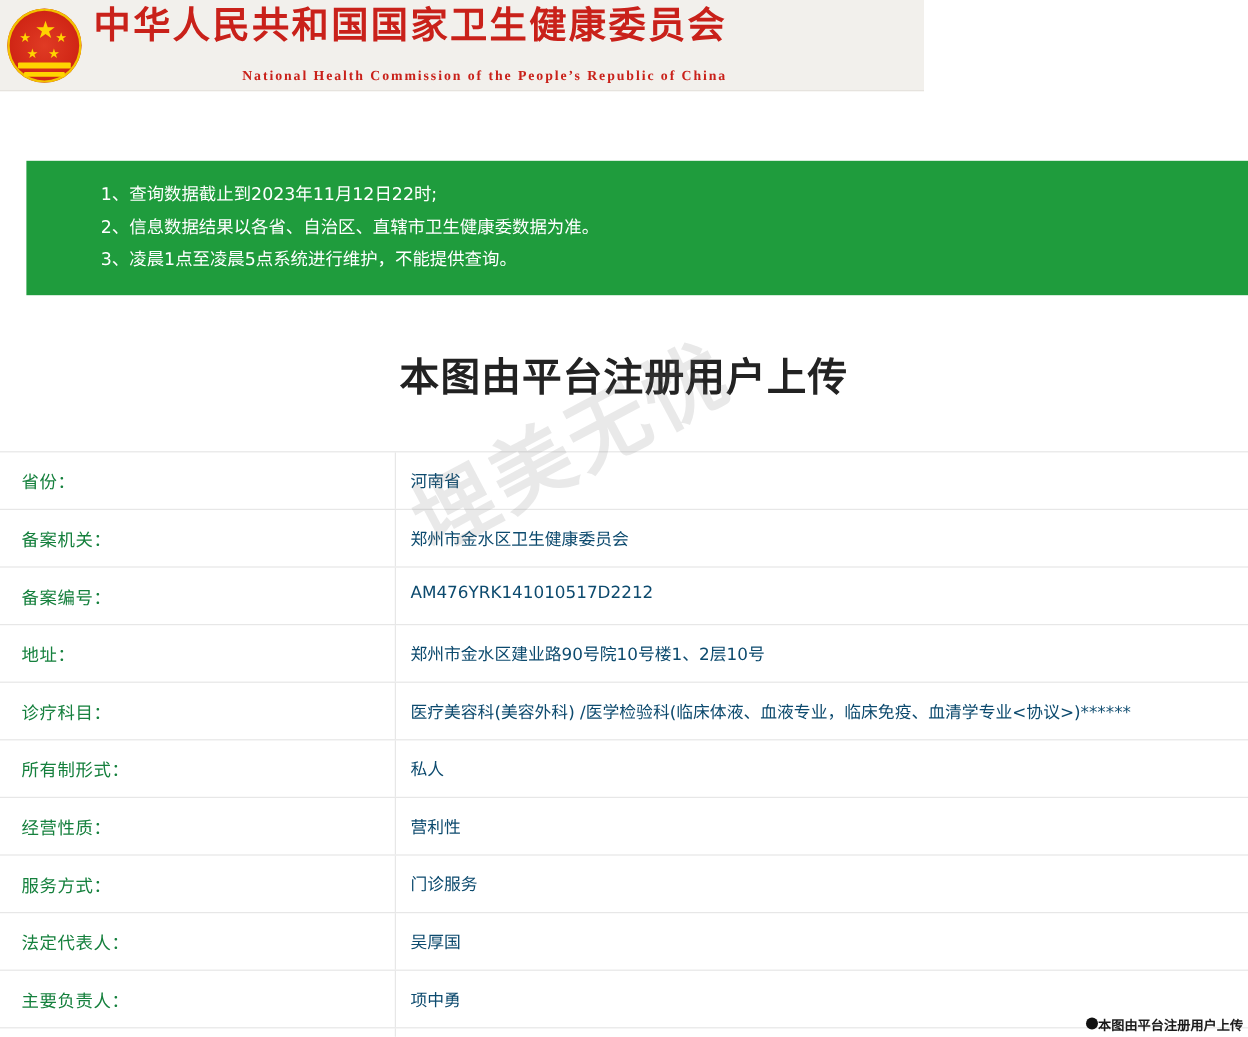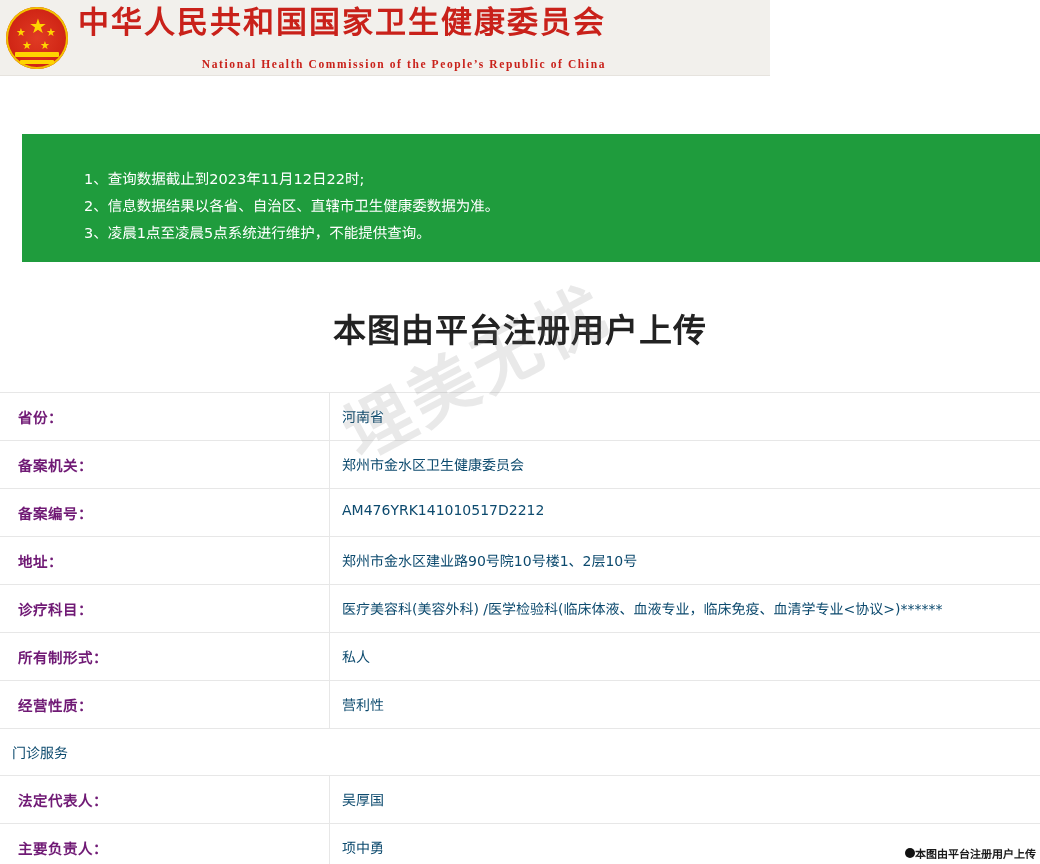--- a/index.html
+++ b/index.html
@@ -95,21 +95,21 @@
   
   .notice-wrap {
     padding: 58px 0 0 22px;
     box-sizing: border-box;
   }
   .notice {
     width: 1018px;
     background: #1f9c3d;
     color: #ffffff;
     box-sizing: border-box;
-    padding: 32px 0 16px 62px;
+    padding: 16px 0 16px 62px;
     font-size: 14.5px;
     line-height: 1.85;
     font-family: "DejaVu Sans", "Liberation Sans", sans-serif;
   }
   .notice div { white-space: nowrap; }
 
   
   .clinic-title {
     text-align: center;
     font-family: "DejaVu Sans", "Liberation Sans", sans-serif;
@@ -132,22 +132,22 @@
     border-bottom: 1px solid #e7e7e7;
     min-height: 46px;
   }
   .row:first-child { border-top: 1px solid #e7e7e7; }
   .cell-label {
     width: 330px;
     flex: 0 0 330px;
     box-sizing: border-box;
     padding: 13px 0 13px 18px;
     font-size: 14.5px;
-    font-weight: bold;
-    color: #701a75;
+    font-weight: normal;
+    color: #15803d;
     font-family: "DejaVu Sans", "Liberation Sans", sans-serif;
     border-right: 1px solid #e7e7e7;
     letter-spacing: 0.5px;
   }
   .cell-value {
     flex: 1 1 auto;
     box-sizing: border-box;
     padding: 13px 14px 13px 12px;
     font-size: 14px;
     color: #0c4a6e;
@@ -251,20 +251,21 @@
     <div class="cell-label">所有制形式：</div>
     <div class="cell-value">私人</div>
   </div>
 
   <div class="row">
     <div class="cell-label">经营性质：</div>
     <div class="cell-value">营利性</div>
   </div>
 
   <div class="row">
+    <div class="cell-label">服务方式：</div>
     <div class="cell-value">门诊服务</div>
   </div>
 
   <div class="row">
     <div class="cell-label">法定代表人：</div>
     <div class="cell-value">吴厚国</div>
   </div>
 
   <div class="row">
     <div class="cell-label">主要负责人：</div>

